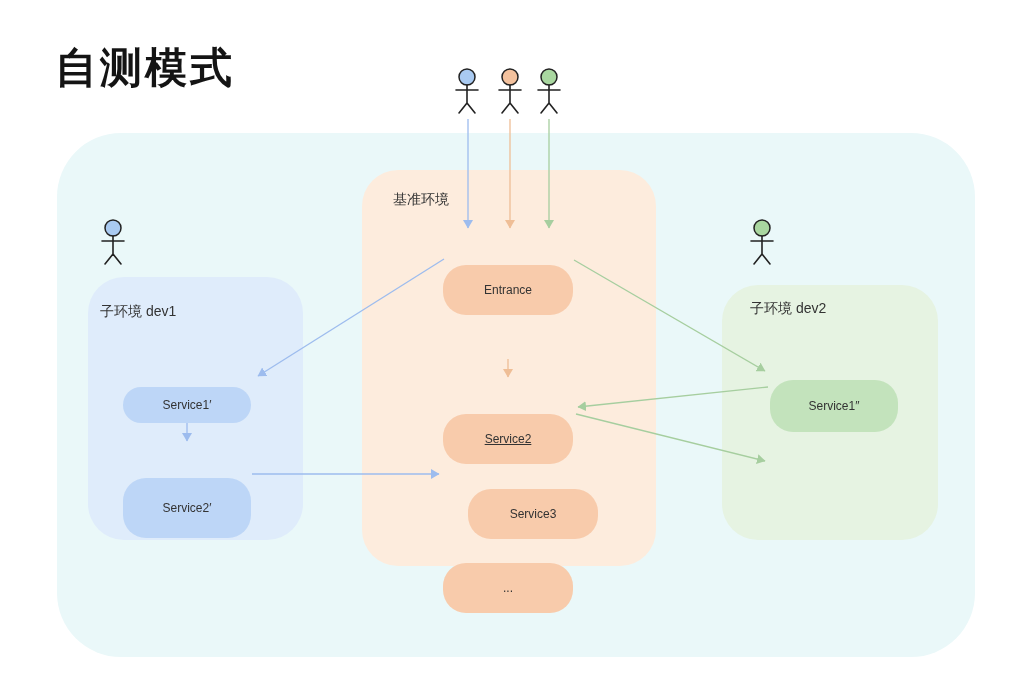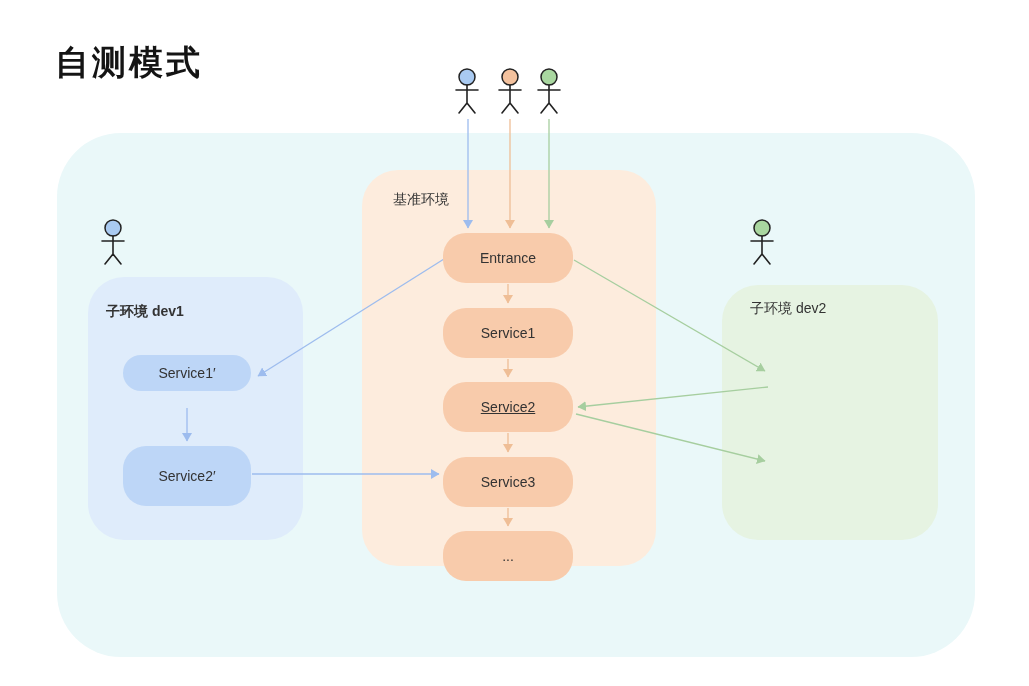--- a/index.html
+++ b/index.html
@@ -4,47 +4,47 @@
 <style>
   html,body{margin:0;padding:0;background:#fff;}
   body{
     width:1029px;height:686px;position:relative;overflow:hidden;
     font-family:"Liberation Sans","DejaVu Sans",sans-serif;
     color:var(--text,#333);
   }
   .stage{position:absolute;inset:0;}
   .title{
     position:absolute;left:55px;top:40px;margin:0;
-    font-size:34px;font-weight:bold;letter-spacing:3px;
+    font-size:42px;font-weight:bold;letter-spacing:3px;
     color:var(--title_text,#141414);
   }
   .outer-panel{
     position:absolute;left:57px;top:133px;width:918px;height:524px;
     border-radius:64px;background:var(--outer_panel_bg,#EAF8F9);z-index:0;
   }
   .panel{position:absolute;z-index:1;border-radius:36px;}
   .p-baseline{left:362px;top:170px;width:294px;height:396px;background:var(--baseline_panel_bg,#FDECDD);}
   .p-dev1{left:88px;top:277px;width:215px;height:263px;background:var(--dev1_panel_bg,#DFECFB);}
   .p-dev2{left:722px;top:285px;width:216px;height:255px;background:var(--dev2_panel_bg,#E6F3E2);}
   .panel-label{position:absolute;font-size:14px;color:var(--text,#333);white-space:nowrap;}
   .p-baseline .panel-label{left:31px;top:21px;}
-  .p-dev1 .panel-label{left:18px;top:26px;font-weight:bold;}
+  .p-dev1 .panel-label{left:12px;top:26px;}
   .p-dev2 .panel-label{left:28px;top:15px;}
   .overlay{position:absolute;left:0;top:0;z-index:2;pointer-events:none;}
   .node{
     position:absolute;z-index:3;display:flex;align-items:center;justify-content:center;
-    width:130px;height:50px;border-radius:23px;font-size:14px;color:var(--text,#333);
+    width:130px;height:50px;border-radius:23px;font-size:12px;color:var(--text,#333);margin-top:32px;
   }
   .node.orange{background:var(--baseline_node_bg,#F8CBAB);}
   .node.blue{background:var(--dev1_node_bg,#BDD6F7);}
   .node.green{background:var(--dev2_node_bg,#C3E3BC);}
   .n-entrance{left:443px;top:233px;}
   .n-service1{left:443px;top:308px;}
   .n-service2{left:443px;top:382px;text-decoration:underline;}
-  .n-service3{left:443px;top:457px;}
+  .n-service3{left:468px;top:457px;}
   .n-more{left:443px;top:531px;}
   .n-s1p{left:123px;top:355px;width:128px;height:36px;}
   .n-s2p{left:123px;top:446px;width:128px;height:60px;}
   .n-s1pp{left:770px;top:348px;width:128px;height:52px;}
   .n-s3pp{left:770px;top:438px;width:128px;height:52px;}
   .e-blue{stroke:var(--edge_blue,#9DBCEE);}
   .e-orange{stroke:var(--edge_orange,#EFBE96);}
   .e-green{stroke:var(--edge_green,#A6CE9F);}
   .actor circle{stroke:#222;stroke-width:1.5;}
   .actor path{stroke:#222;stroke-width:1.6;fill:none;stroke-linecap:round;}
@@ -116,22 +116,22 @@
       <circle class="head-blue" cx="113" cy="228" r="8"></circle>
       <path d="M113,236 L113,254 M102,241 L124,241 M113,254 L105,264 M113,254 L121,264"></path>
     </g>
     <g class="actor">
       <circle class="head-green" cx="762" cy="228" r="8"></circle>
       <path d="M762,236 L762,254 M751,241 L773,241 M762,254 L754,264 M762,254 L770,264"></path>
     </g>
   </svg>
 
   <div class="node orange n-entrance">Entrance</div>
-  <div class="node orange n-service1">Service1</div>
   <div class="node orange n-service2">Service2</div>
   <div class="node orange n-service3">Service3</div>
   <div class="node orange n-more">...</div>
 
   <div class="node blue n-s1p">Service1′</div>
   <div class="node blue n-s2p">Service2′</div>
 
+  <div class="node green n-s1pp">Service1″</div>
 
 </div>
 
 </body></html>

